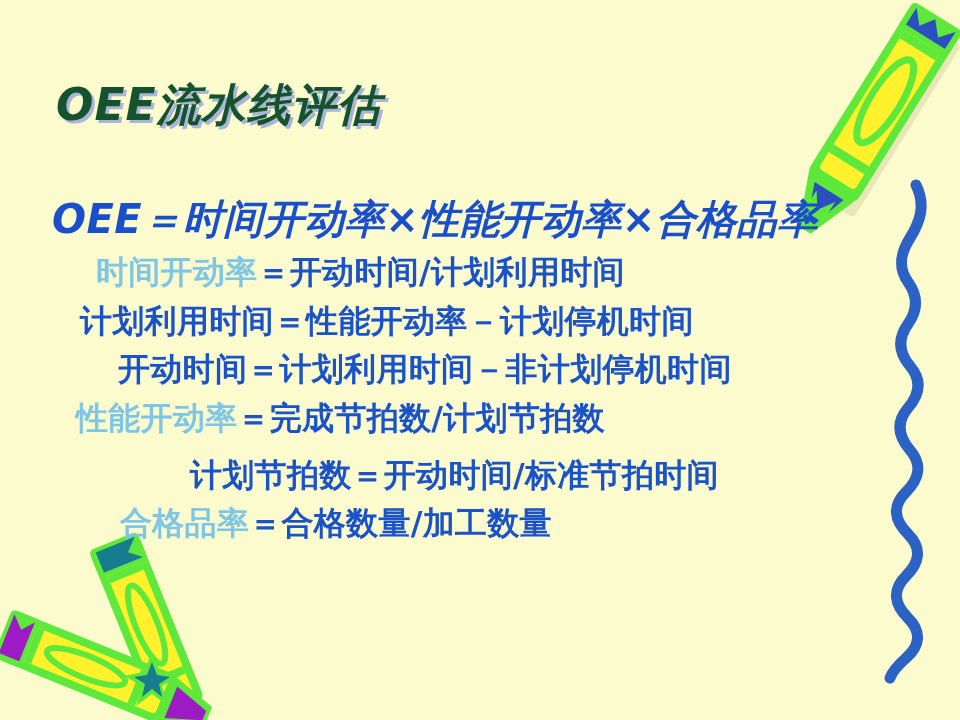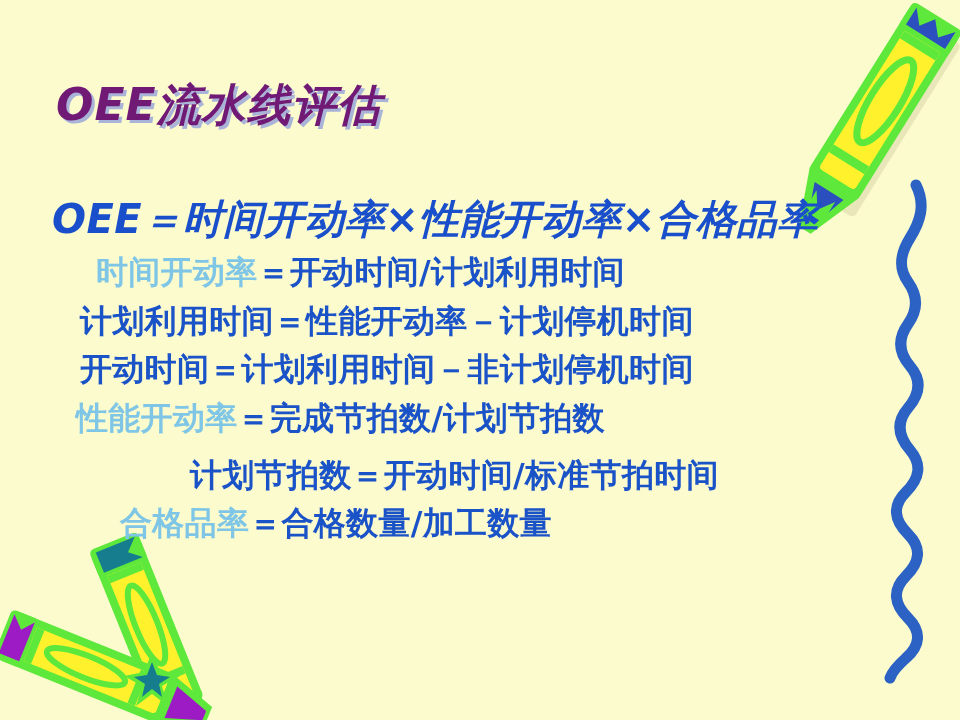--- a/index.html
+++ b/index.html
@@ -33,21 +33,21 @@
   #title-block {
     position: absolute;
     left: 56px;
     top: 82px;
     z-index: 5;
   }
   #slide-title {
     font-size: 44px;
     font-weight: bold;
     font-style: italic;
-    color: #701a75;
+    color: #14532d;
     letter-spacing: 1px;
     white-space: nowrap;
     text-shadow: 3px 3px 0 #A9B4D8;
     line-height: 1.05;
   }
 
   
   #formula-block {
     position: absolute;
     left: 0;
@@ -71,21 +71,21 @@
     color: #1A52C8;
     white-space: nowrap;
     line-height: 1.52;
     letter-spacing: 0.3px;
   }
   .term-hl {
     color: #7FC6E6;
   }
   .ind-1 { padding-left: 88px; margin-left: 8px; }
   .ind-2 { padding-left: 80px; }
-  .ind-3 { padding-left: 80px; }
+  .ind-3 { padding-left: 118px; }
   .ind-4 { padding-left: 76px; }
   .ind-5 { padding-left: 190px; margin-top: 8px; }
   .ind-6 { padding-left: 120px; }
 </style>
 </head>
 <body>
 
 <div id="slide">
 
   <svg class="decor" viewBox="0 0 960 720">

